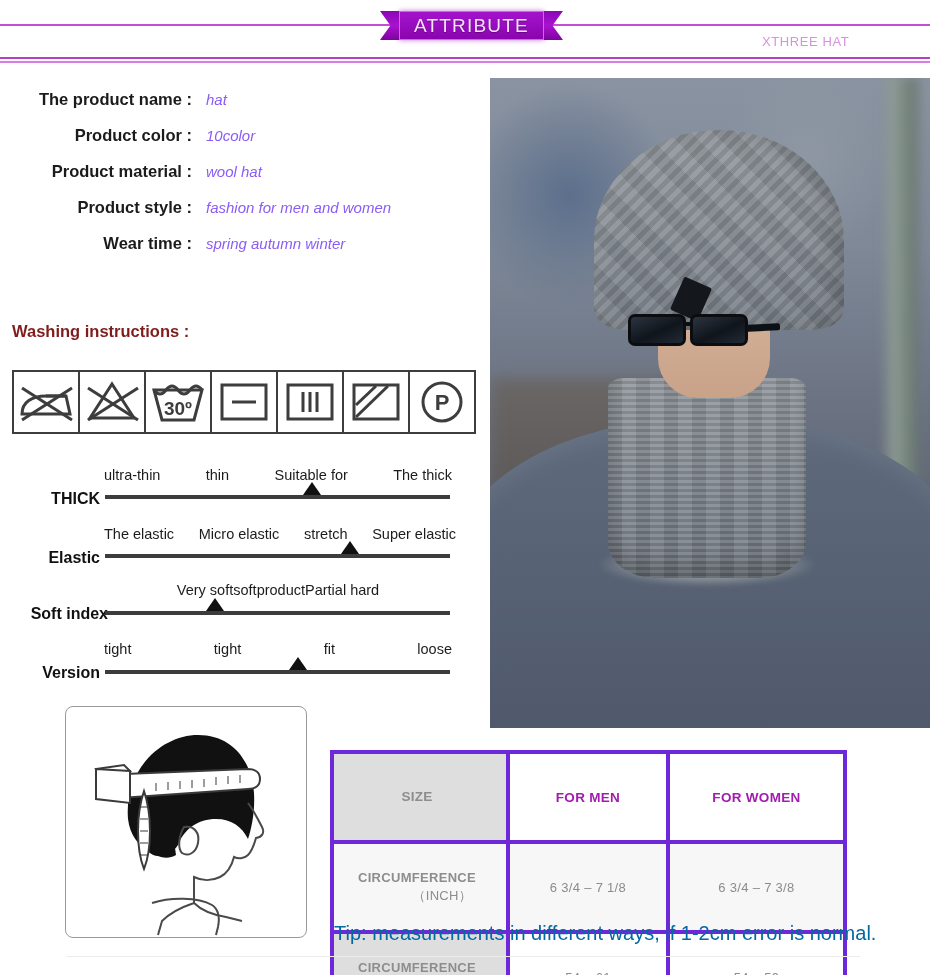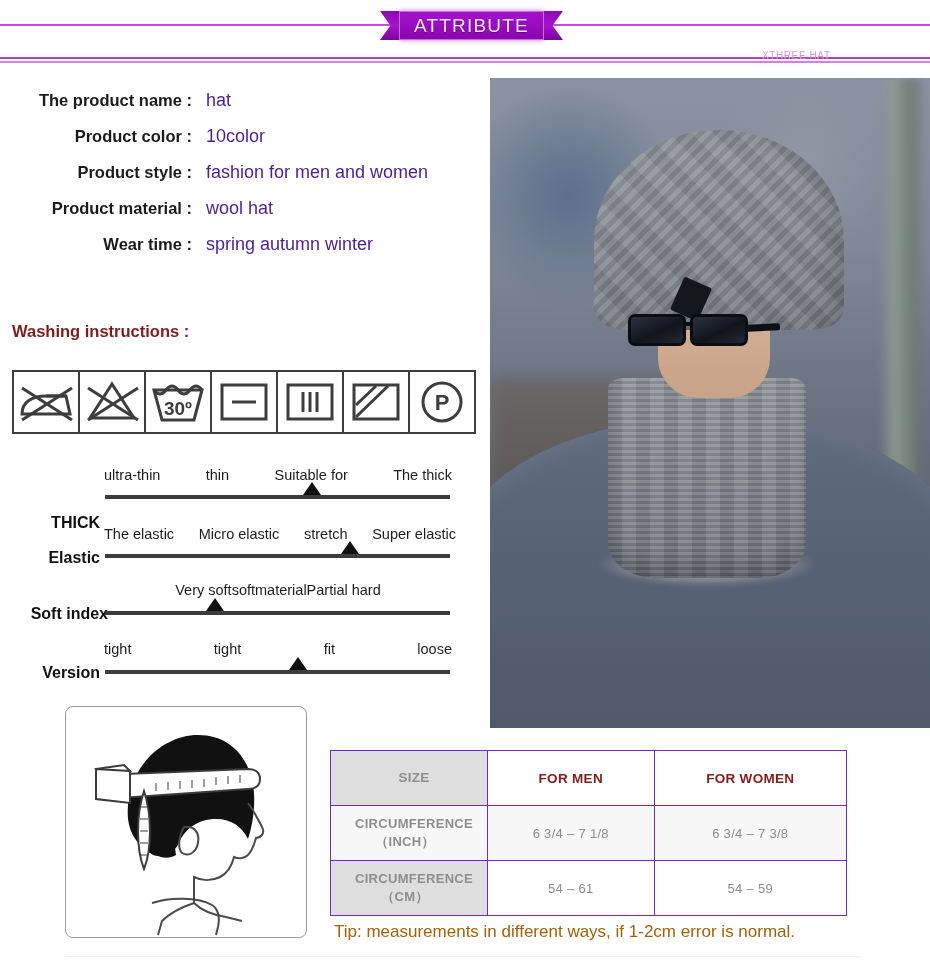--- a/index.html
+++ b/index.html
@@ -60,25 +60,24 @@
     font-size: 19px;
     letter-spacing: 1.2px;
     font-weight: 400;
     line-height: 1;
     text-shadow: 0 1px 1px rgba(0,0,0,.3);
   }
   #brand-name {
     position: absolute;
     left: 762px;
     top: 34px;
-    font-size: 10px;
+    font-size: 13px;
     color: #d98fe3;
     letter-spacing: .6px;
     white-space: nowrap;
-    margin-top: 16px;
   }
 
   
   #product-photo {
     position: absolute;
     left: 490px;
     top: 78px;
     width: 440px;
     height: 650px;
     overflow: hidden;
@@ -206,23 +205,24 @@
   .info-label {
     width: 192px;
     text-align: right;
     font-size: 16.5px;
     font-weight: bold;
     color: #1b1b1b;
     white-space: nowrap;
   }
   .info-value {
     padding-left: 14px;
-    font-size: 18px;
-    color: #4c1d95;
+    font-size: 15px;
+    color: #8b5cf6;
     white-space: nowrap;
+    font-style: italic;
   }
   #washing-title {
     position: absolute;
     left: 12px; top: 322px;
     font-size: 16.5px;
     font-weight: bold;
     color: #7f1d1d;
   }
 
   
@@ -283,21 +283,21 @@
   }
   .scale-marker {
     position: absolute;
     width: 0; height: 0;
     border-left: 9px solid transparent;
     border-right: 9px solid transparent;
     border-bottom: 13px solid #111;
   }
 
   
-  #scale-thick .scale-name  { top: 28px; margin-top: 24px; }
+  #scale-thick .scale-name  { top: 28px; }
   #scale-thick .scale-ticks { top: 5px; }
   #scale-thick .scale-bar   { top: 33px; }
   #scale-thick .scale-marker{ top: 20px; }
   
   #scale-elastic .scale-name  { top: 28px; text-align: right; }
   #scale-elastic .scale-ticks { top: 5px; width: 352px; }
   #scale-elastic .scale-bar   { top: 33px; }
   #scale-elastic .scale-marker{ top: 20px; }
   
   #scale-soft .scale-name  { top: 25px; width: 108px; }
@@ -328,45 +328,45 @@
   #size-table {
     position: absolute;
     left: 330px;
     top: 750px;
     width: 517px;
     border-collapse: collapse;
     font-size: 13px;
     color: #8c8c8c;
   }
   #size-table td {
-    border: 1px solid #6d28d9;
-    padding: 0;
+    border: 4px solid #6d28d9;
+    padding: 16px;
     text-align: center;
     vertical-align: middle;
     letter-spacing: .3px;
   }
-  .tbl-head-cell { height: 54px; font-weight: bold; color: #7f1d1d; font-size: 13.5px; }
+  .tbl-head-cell { height: 54px; font-weight: bold; color: #a21caf; font-size: 13.5px; }
   .tbl-body-cell { height: 54px; }
   .col-label {
     width: 146px;
     background: #dedede;
     text-align: left;
     padding-left: 10px !important;
     font-weight: bold;
     color: #8d8d8d;
     line-height: 1.35;
   }
-  .col-label .sub { font-weight: bold; display: block; text-align: center; padding-right: 18px; }
+  .col-label .sub { font-weight: normal; display: block; text-align: right; padding-right: 18px; }
   .row-alt .tbl-body-cell { background: #f7f7f7; }
   #tip-text {
     position: absolute;
     left: 334px;
     top: 922px;
-    font-size: 17px;
-    color: #a16207;
+    font-size: 20px;
+    color: #0369a1;
     white-space: nowrap;
     text-align: center;
   }
   #bottom-rule {
     position: absolute;
     left: 66px;
     top: 956px;
     width: 794px;
     height: 1px;
     background: #ececec;
@@ -412,26 +412,26 @@
 <div id="info-list">
   <div class="info-row">
     <div class="info-label">The product name :</div>
     <div class="info-value">hat</div>
   </div>
   <div class="info-row">
     <div class="info-label">Product color :</div>
     <div class="info-value">10color</div>
   </div>
   <div class="info-row">
+    <div class="info-label">Product material :</div>
+    <div class="info-value">wool hat</div>
+  </div>
+  <div class="info-row">
     <div class="info-label">Product style :</div>
     <div class="info-value">fashion for men and women</div>
-  </div>
-  <div class="info-row">
-    <div class="info-label">Product material :</div>
-    <div class="info-value">wool hat</div>
   </div>
   <div class="info-row">
     <div class="info-label">Wear time :</div>
     <div class="info-value">spring autumn winter</div>
   </div>
 </div>
 
 <div id="washing-title">Washing instructions :</div>
 
 <div id="care-icons">
@@ -518,21 +518,21 @@
     </div>
     <div class="scale-bar"></div>
     <div class="scale-marker" style="left: 340.95px;"></div>
   </div>
 
   <div class="scale-block" id="scale-soft">
     <div class="scale-name">Soft index</div>
     <div class="scale-ticks">
       <span>Very soft</span>
       <span>soft</span>
-      <span>material</span>
+      <span>product</span>
       <span>Partial hard</span>
     </div>
     <div class="scale-bar"></div>
     <div class="scale-marker" style="left: 206.4px;"></div>
   </div>
 
   <div class="scale-block" id="scale-version">
     <div class="scale-name">Version</div>
     <div class="scale-ticks">
       <span>tight</span>

